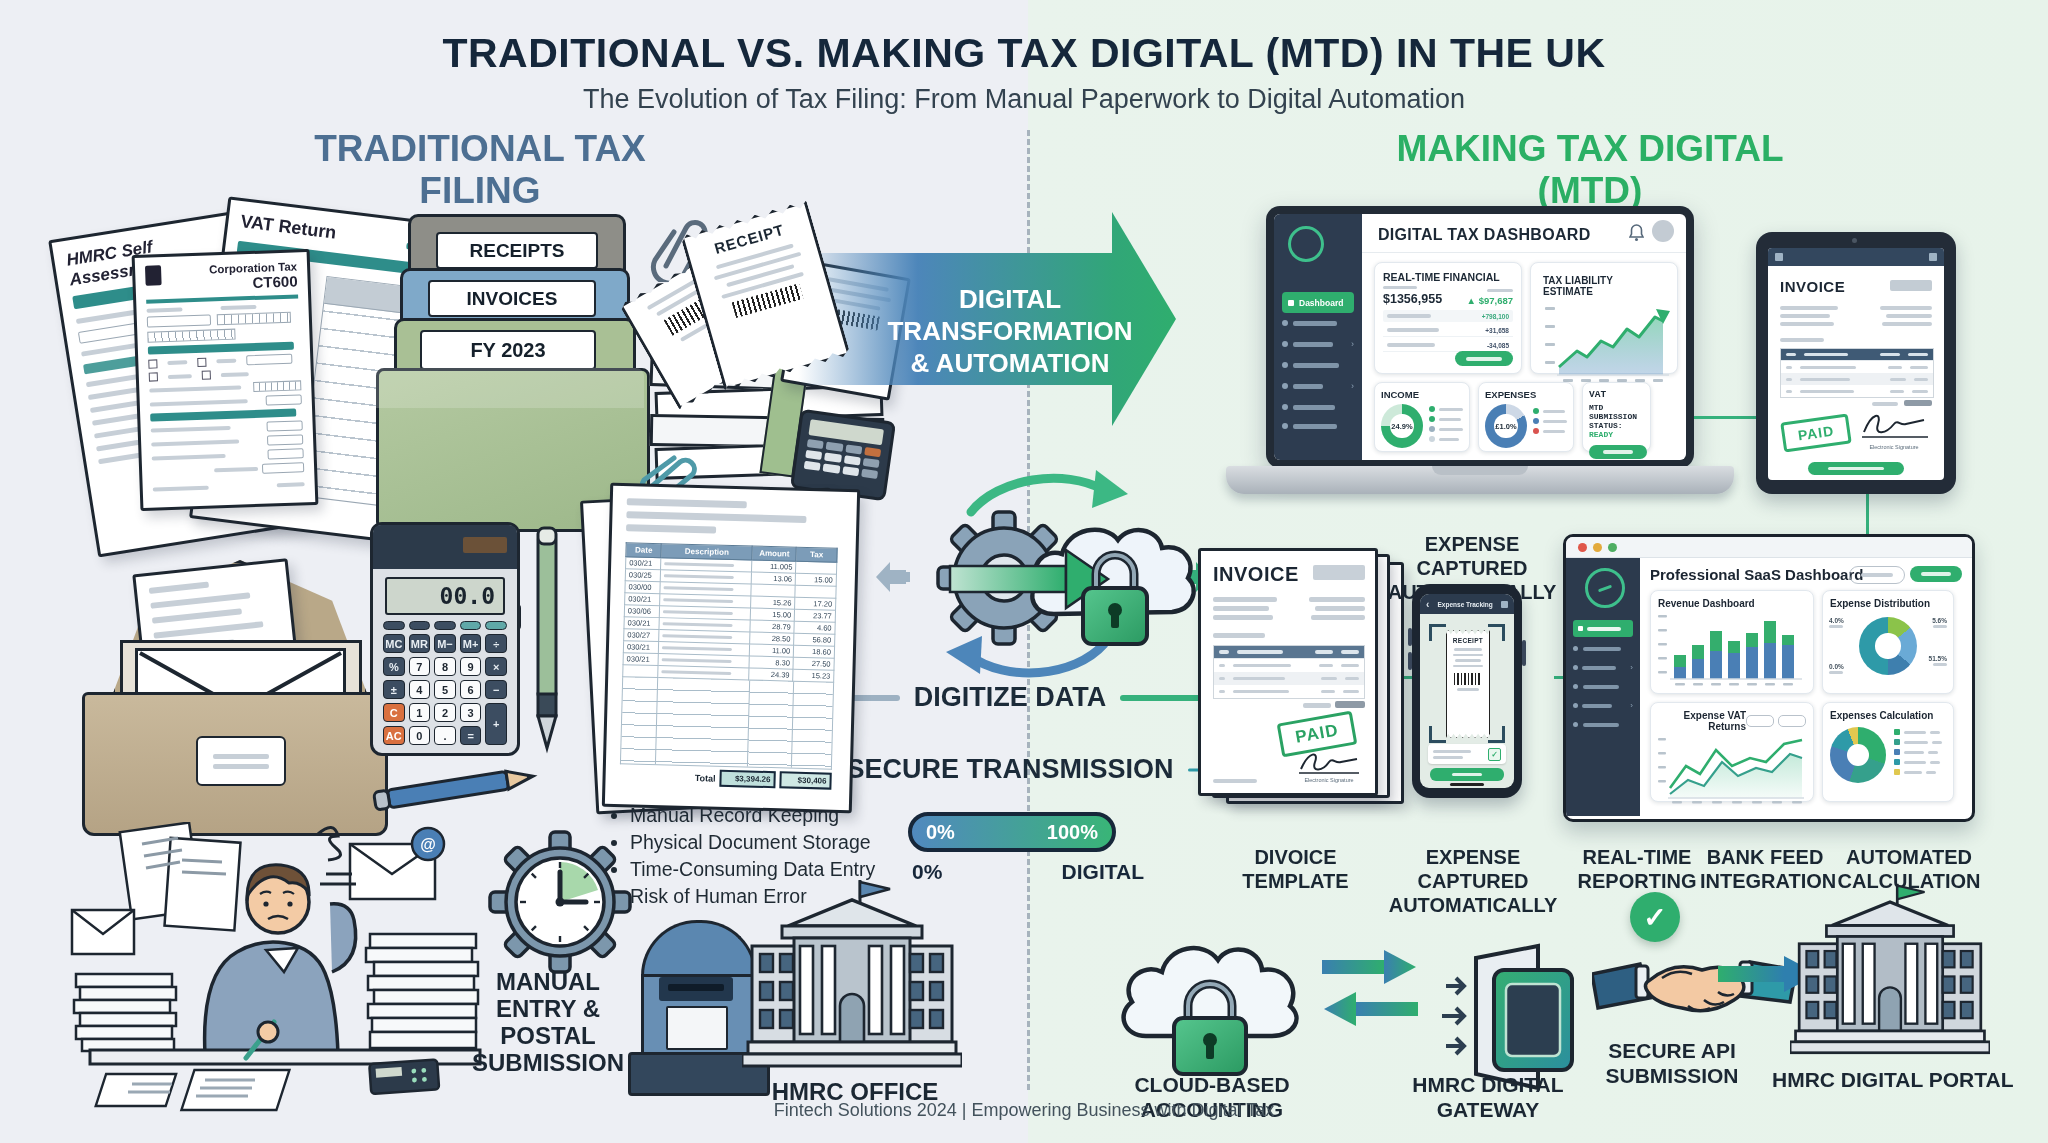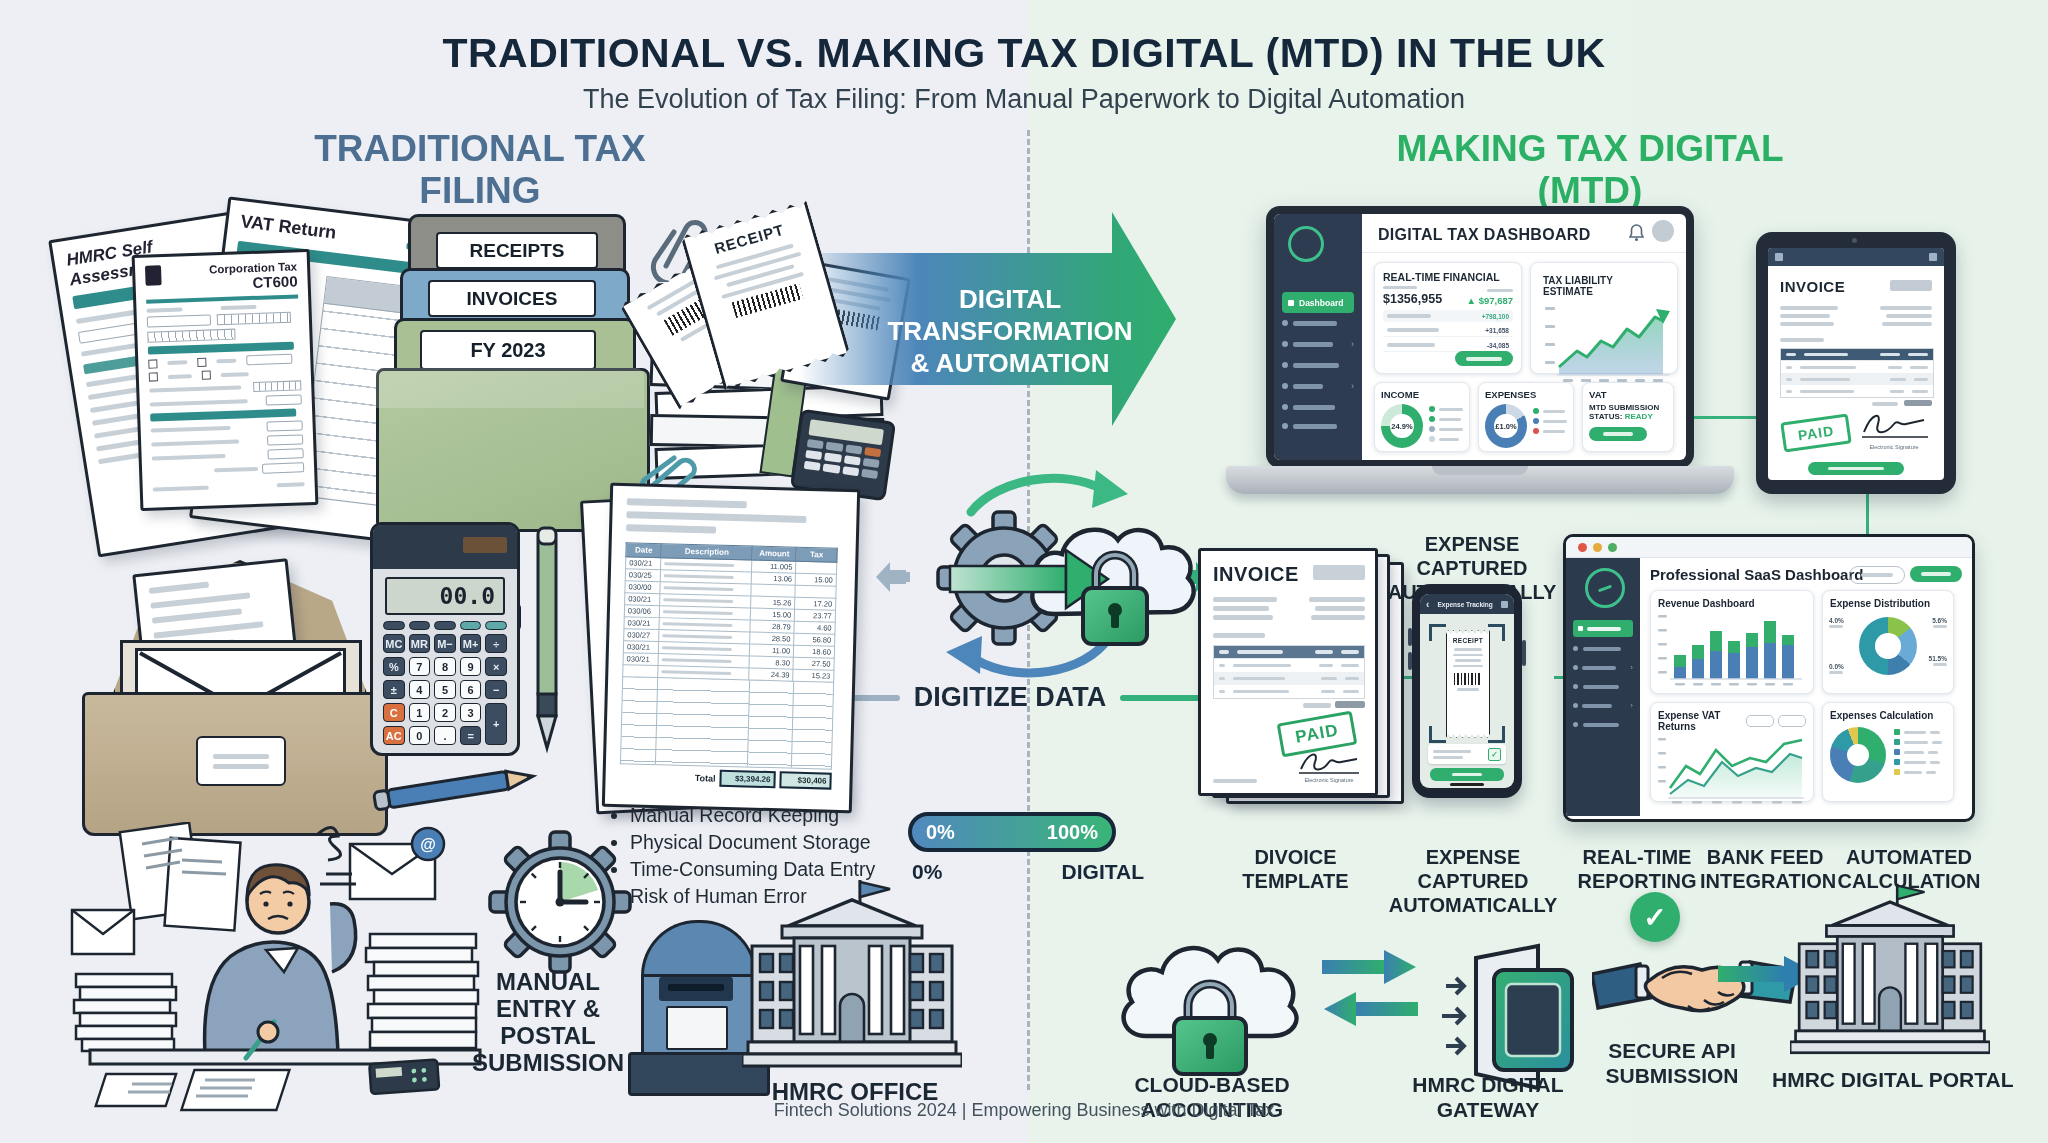--- a/index.html
+++ b/index.html
@@ -503,20 +503,31 @@
     <svg width="100" height="16" viewBox="0 0 100 16">
         <rect x="18" y="5" width="82" height="6" rx="3" fill="#9db1c2"></rect>
         <polygon points="18,0 0,8 18,16" fill="#9db1c2"></polygon>
       </svg>
     <span class="txt">DIGITIZE DATA</span>
     <svg width="100" height="16" viewBox="0 0 100 16">
         <rect x="0" y="5" width="82" height="6" rx="3" fill="#35b17c"></rect>
         <polygon points="82,0 100,8 82,16" fill="#35b17c"></polygon>
       </svg>
   </div>
+  <div class="step" style="left:795px;top:754px;">
+    <svg width="74" height="16" viewBox="0 0 74 16">
+        <rect x="18" y="5" width="56" height="6" rx="3" fill="#9db1c2"></rect>
+        <polygon points="18,0 0,8 18,16" fill="#9db1c2"></polygon>
+      </svg>
+    <span class="txt">SECURE TRANSMISSION</span>
+    <svg width="74" height="16" viewBox="0 0 74 16">
+        <rect x="0" y="5" width="56" height="6" rx="3" fill="#2e9aa8"></rect>
+        <polygon points="56,0 74,8 56,16" fill="#2e9aa8"></polygon>
+      </svg>
+  </div>
 
   <div>
     <div class="abs" style="left:908px;top:812px;width:208px;height:40px;border:4px solid #17273a;border-radius:24px;background:linear-gradient(90deg,#5189bf,#39b577);display:flex;align-items:center;justify-content:space-between;padding:0 14px;box-sizing:border-box;">
       <span style="color:#fff;font-weight:800;font-size:20px;">0%</span>
       <span style="color:#fff;font-weight:800;font-size:20px;">100%</span>
     </div>
     <div class="abs" style="left:912px;top:860px;font-size:21px;font-weight:800;color:#17273a;">0%</div>
     <div class="abs" style="left:1058px;top:860px;width:86px;text-align:right;font-size:21px;font-weight:800;color:#17273a;">DIGITAL</div>
   </div>
 
@@ -841,21 +852,21 @@
                   <span class="bar" style="width:24px;height:3px;"></span>
                 </div>
               <div class="row">
                   <span class="dot" style="background:#d9534f;"></span>
                   <span class="bar" style="width:22px;height:3px;"></span>
                 </div>
             </div>
           </div>
         </div>
 
-        <div class="card" style="left:220px;top:168px;width:92px;height:70px;padding:6px;box-sizing:border-box;">
+        <div class="card" style="left:220px;top:168px;width:69px;height:70px;padding:6px;box-sizing:border-box;font-family:Liberation Mono, monospace;">
           <div style="font-size:9.5px;font-weight:800;color:#1c2835;">VAT</div>
           <div style="font-size:8px;font-weight:800;color:#1c2835;margin-top:3px;"><span>MTD SUBMISSION</span></div>
           <div style="font-size:8px;font-weight:800;color:#1c2835;"><span>STATUS:</span> <span style="color:#2fae6e;">READY</span></div>
           <div class="gbtn" style="margin-top:6px;width:58px;height:14px;border-radius:7px;">
             <span class="bar" style="width:30px;height:4px;"></span>
           </div>
         </div>
       </div>
     </div>
 
@@ -1134,21 +1145,21 @@
             <span style="position:absolute;right:6px;top:26px;font-size:6.5px;font-weight:700;color:#44525e;">5.6%</span>
             <span style="position:absolute;right:6px;top:64px;font-size:6.5px;font-weight:700;color:#44525e;">51.5%</span>
             <span style="position:absolute;left:6px;top:72px;font-size:6.5px;font-weight:700;color:#44525e;">0.0%</span>
             <i class="bar" style="position:absolute;left:6px;top:34px;width:14px;height:2.5px;"></i>
             <i class="bar" style="position:absolute;right:6px;top:34px;width:14px;height:2.5px;"></i>
             <i class="bar" style="position:absolute;right:6px;top:72px;width:14px;height:2.5px;"></i>
             <i class="bar" style="position:absolute;left:6px;top:80px;width:14px;height:2.5px;"></i>
           </div>
 
           <div class="card" style="left:10px;top:144px;width:164px;height:100px;padding:7px;box-sizing:border-box;">
-            <div style="display:flex;justify-content:space-between;align-items:center;">
+            <div style="display:flex;justify-content:space-between;align-items:center;text-align:right;">
               <span style="font-size:10px;font-weight:800;color:#1b2531;">Expense VAT Returns</span>
               <span style="display:flex;gap:4px;">
                 <i style="width:26px;height:10px;border:1px solid #b9c2cb;border-radius:5px;display:inline-block;"></i>
                 <i style="width:26px;height:10px;border:1px solid #b9c2cb;border-radius:5px;display:inline-block;"></i>
               </span>
             </div>
             <svg width="150" height="74" viewBox="0 0 150 74">
               <defs>
                   <linearGradient id="areag2" x1="0" y1="0" x2="0" y2="1">
                     <stop offset="0" stop-color="#3cb884" stop-opacity=".3"></stop>

